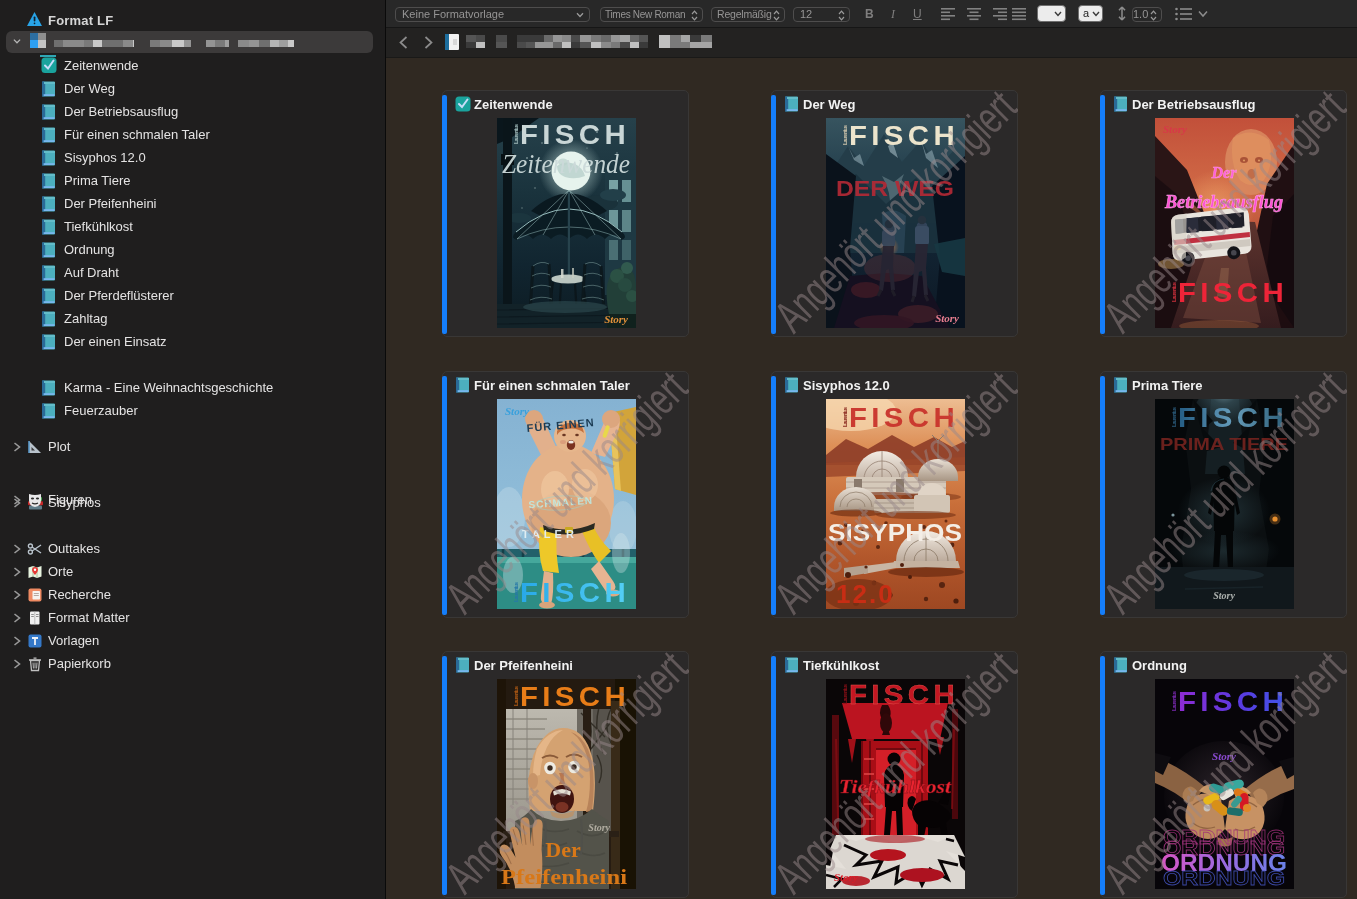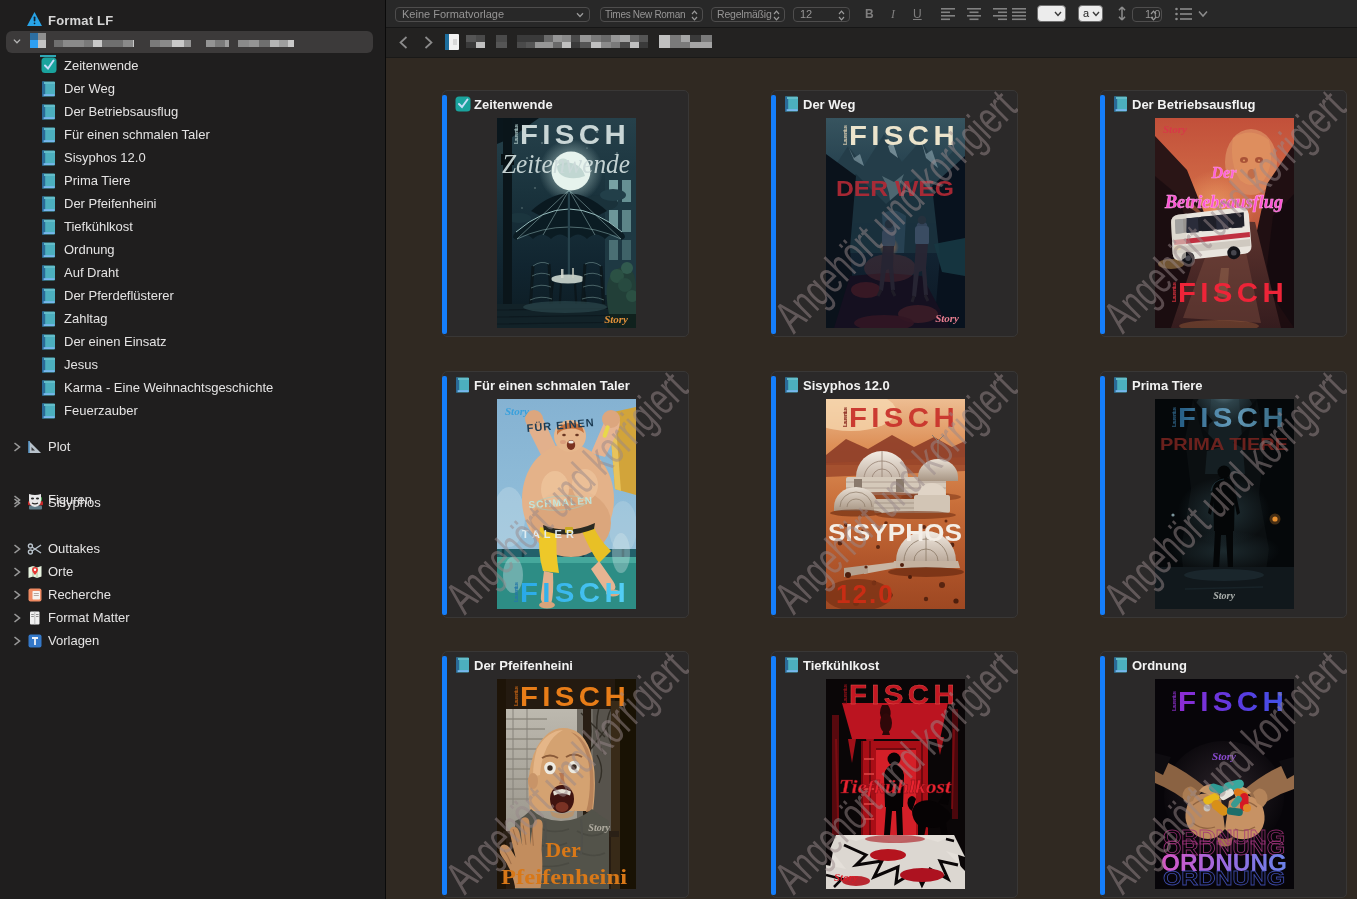--- a/index.html
+++ b/index.html
@@ -188,29 +188,20 @@
     </div>
   <div class="row" style="top:331px">
       <svg class="ic" style="left:41px;top:3px" width="15" height="16" viewBox="0 0 15 16">
         <rect x="1" y="0.5" width="13" height="15" rx="1" fill="#4cafbe"></rect>
         <rect x="1" y="0.5" width="3.2" height="15" fill="#2a6a97"></rect>
         <rect x="3" y="1" width="11" height="2" fill="#63bcc9"></rect>
         <rect x="2.6" y="13.2" width="11" height="1.8" fill="#78b7ef"></rect>
       </svg>
       <span class="txt" style="left:64px">Der einen Einsatz</span>
     </div>
-  <div class="row" style="top:354px">
-      <svg class="ic" style="left:41px;top:3px" width="15" height="16" viewBox="0 0 15 16">
-        <rect x="1" y="0.5" width="13" height="15" rx="1" fill="#4cafbe"></rect>
-        <rect x="1" y="0.5" width="3.2" height="15" fill="#2a6a97"></rect>
-        <rect x="3" y="1" width="11" height="2" fill="#63bcc9"></rect>
-        <rect x="2.6" y="13.2" width="11" height="1.8" fill="#78b7ef"></rect>
-      </svg>
-      <span class="txt" style="left:64px">Jesus</span>
-    </div>
   <div class="row" style="top:377px">
       <svg class="ic" style="left:41px;top:3px" width="15" height="16" viewBox="0 0 15 16">
         <rect x="1" y="0.5" width="13" height="15" rx="1" fill="#4cafbe"></rect>
         <rect x="1" y="0.5" width="3.2" height="15" fill="#2a6a97"></rect>
         <rect x="3" y="1" width="11" height="2" fill="#63bcc9"></rect>
         <rect x="2.6" y="13.2" width="11" height="1.8" fill="#78b7ef"></rect>
       </svg>
       <span class="txt" style="left:64px">Karma - Eine Weihnachtsgeschichte</span>
     </div>
   <div class="row" style="top:400px">
@@ -307,20 +298,31 @@
     </div>
   <div class="row" style="top:630px">
       <svg class="ic" style="left:13px;top:6px" width="8" height="10" viewBox="0 0 8 10">
         <path d="M1.5 1 L6.5 5 L1.5 9" stroke="#9a9a9a" stroke-width="1.6" fill="none"></path>
       </svg>
       <svg class="ic" style="left:27px;top:3px" width="16" height="16" viewBox="0 0 16 16">
         <rect x="1.5" y="1.5" width="13" height="13" rx="2" fill="#3478c8"></rect>
         <path d="M5 5 L11 5 M8 5 L8 12" stroke="#eef2f8" stroke-width="1.8"></path>
       </svg>
       <span class="txt" style="left:48px">Vorlagen</span>
+    </div>
+  <div class="row" style="top:653px">
+      <svg class="ic" style="left:13px;top:6px" width="8" height="10" viewBox="0 0 8 10">
+        <path d="M1.5 1 L6.5 5 L1.5 9" stroke="#9a9a9a" stroke-width="1.6" fill="none"></path>
+      </svg>
+      <svg class="ic" style="left:27px;top:3px" width="16" height="16" viewBox="0 0 16 16">
+        <path d="M3.5 4.5 L4.5 14.5 L11.5 14.5 L12.5 4.5 Z" fill="none" stroke="#c0c0c0" stroke-width="1.3"></path>
+        <path d="M2 4 L14 4 M6.5 2.2 L9.5 2.2" stroke="#c0c0c0" stroke-width="1.3"></path>
+        <path d="M6 6.5 L6.4 12.5 M8 6.5 L8 12.5 M10 6.5 L9.6 12.5" stroke="#c0c0c0" stroke-width="1"></path>
+      </svg>
+      <span class="txt" style="left:48px">Papierkorb</span>
     </div>
 </div>
 <div id="main">
   <div id="toolbar">
     <div class="pill" style="left:9px;width:195px;padding-left:6px">Keine Formatvorlage<svg style="position:absolute;right:5px;top:4px" width="8" height="6" viewBox="0 0 8 6">
           <path d="M1 1.2 L4 4.5 L7 1.2" stroke="#9a9a9a" stroke-width="1.3" fill="none"></path>
         </svg></div>
     <div class="pill" style="left:214px;width:103px;padding-left:4px;font-size:10px;line-height:14px;letter-spacing:-0.3px">Times New Roman<svg style="position:absolute;right:4px;top:2px" width="7" height="11" viewBox="0 0 7 11">
           <path d="M1 4 L3.5 1.2 L6 4 M1 7 L3.5 9.8 L6 7" stroke="#9a9a9a" stroke-width="1.2" fill="none"></path>
         </svg></div>
@@ -361,21 +363,21 @@
 <svg style="position:absolute;right:3px;top:5px" width="8" height="6" viewBox="0 0 8 6">
           <path d="M1 1 L4 4.4 L7 1" stroke="#3a3a3a" stroke-width="1.4" fill="none"></path>
         </svg>
       </div>
     <div style="position:absolute;left:692px;top:5px;width:25px;height:17px;background:#ececec;border:1.5px solid #6e6e6e;border-radius:4px;color:#222;font-size:11px;line-height:14px;padding-left:4px">a<svg style="position:absolute;right:2px;top:5px" width="8" height="6" viewBox="0 0 8 6">
           <path d="M1 1 L4 4.4 L7 1" stroke="#3a3a3a" stroke-width="1.4" fill="none"></path>
         </svg></div>
     <svg style="position:absolute;left:731px;top:6px" width="10" height="15" viewBox="0 0 10 15">
         <path d="M5 1 L5 14 M5 1 L2 4.2 M5 1 L8 4.2 M5 14 L2 10.8 M5 14 L8 10.8" stroke="#8c8c8c" stroke-width="1.5" fill="none"></path>
       </svg>
-    <div class="pill" style="left:746px;width:30px;padding-left:12px">1.0<svg style="position:absolute;right:4px;top:2px" width="7" height="11" viewBox="0 0 7 11">
+    <div class="pill" style="left:746px;width:30px;padding-left:0">1.0<svg style="position:absolute;right:4px;top:2px" width="7" height="11" viewBox="0 0 7 11">
           <path d="M1 4 L3.5 1.2 L6 4 M1 7 L3.5 9.8 L6 7" stroke="#9a9a9a" stroke-width="1.2" fill="none"></path>
         </svg></div>
     <svg style="position:absolute;left:789px;top:7px" width="34" height="14" viewBox="0 0 34 14">
         <circle cx="1.5" cy="2" r="1.3" fill="#8c8c8c"></circle>
         <circle cx="1.5" cy="7" r="1.3" fill="#8c8c8c"></circle>
         <circle cx="1.5" cy="12" r="1.3" fill="#8c8c8c"></circle>
         <rect x="5" y="1.2" width="12" height="1.6" fill="#8c8c8c"></rect>
         <rect x="5" y="6.2" width="12" height="1.6" fill="#8c8c8c"></rect>
         <rect x="5" y="11.2" width="12" height="1.6" fill="#8c8c8c"></rect>
         <path d="M24 4.5 L28 9 L32 4.5" stroke="#8c8c8c" stroke-width="1.5" fill="none"></path>

